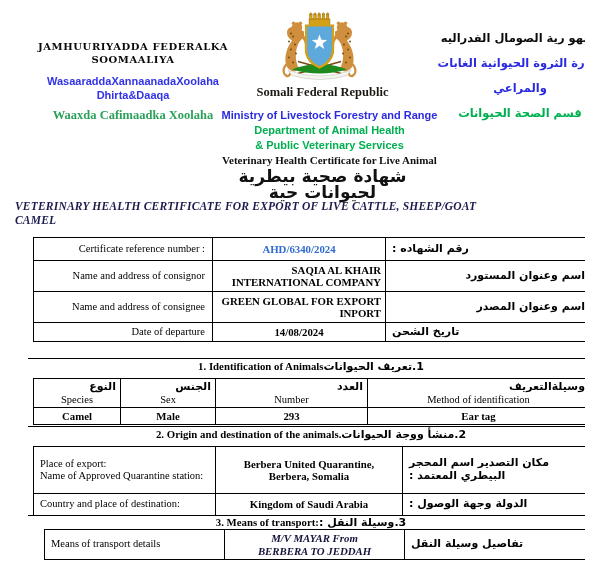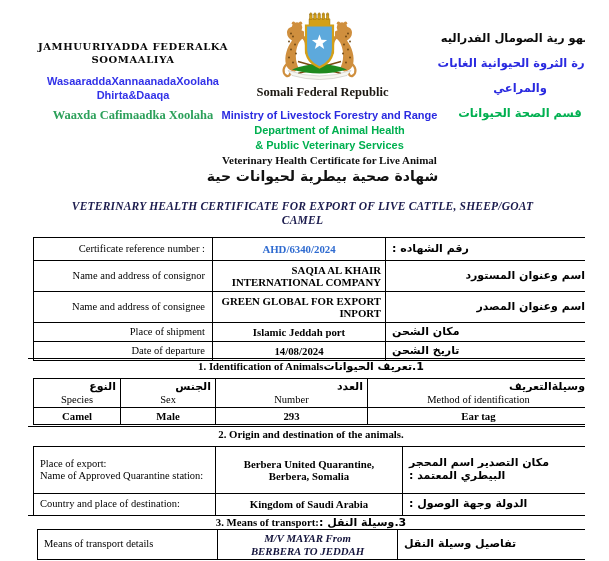--- a/index.html
+++ b/index.html
@@ -17,31 +17,31 @@
   .mt8{margin-top:8px;}
 
   .emblem{left:278px;top:11px;width:83px;height:72px;}
 
   .hdr-center{left:200px;top:84px;width:245px;text-align:center;}
   .c-republic{font-size:12.5px;font-weight:bold;color:#1d1812;line-height:16px;margin-bottom:8px;}
   .c-line{font-family:"Liberation Sans",sans-serif;font-weight:bold;font-size:11px;line-height:15px;padding-left:14px;}
   .c-blue{color:#2a2ae0;}
   .c-green{color:#00b050;}
   .c-black{color:#111;font-family:"Liberation Serif",serif;}
-  .c-ar{font-family:"DejaVu Sans",sans-serif;font-weight:bold;font-size:14px;line-height:16px;color:#111;}
+  .c-ar{font-family:"DejaVu Sans",sans-serif;font-weight:bold;font-size:17px;line-height:16px;color:#111;}
 
   .hdr-right{left:437px;top:30px;width:166px;text-align:center;
              font-family:"DejaVu Sans",sans-serif;font-weight:bold;font-size:11.5px;}
   .hdr-right .rl{line-height:16px;margin-bottom:9px;}
   .r-black{color:#0a0a0a;}
   .r-blue{color:#2a2ae0;}
   .r-green{color:#00b050;}
 
   
-  .doc-title{left:15px;top:199px;width:575px;text-align:center;
+  .doc-title{left:15px;top:199px;width:575px;text-align:left;
              font-style:italic;font-weight:bold;font-size:11.5px;line-height:14px;
              letter-spacing:.2px;color:#1b1b4d;}
 
   
   table{border-collapse:collapse;table-layout:fixed;position:absolute;}
   td,th{border:1px solid #000;font-size:10.5px;line-height:1.15;padding:1px 4px;
         vertical-align:middle;overflow:hidden;}
   .lbl{text-align:right;padding-right:7px;font-weight:normal;}
   .lbl-left{text-align:left;padding-left:6px;font-weight:normal;vertical-align:middle;}
   .val{text-align:center;font-weight:bold;font-size:10.8px;}
@@ -49,21 +49,21 @@
   .val-italic{font-style:italic;color:#14143c;}
   .ar{direction:rtl;text-align:left;padding-left:6px;font-weight:bold;font-size:11px;
       font-family:"DejaVu Sans",sans-serif;}
   .ar-center{direction:rtl;text-align:right;padding:0;font-weight:bold;font-size:11px;
       font-family:"DejaVu Sans",sans-serif;line-height:13px;}
   .en-center{text-align:center;font-weight:normal;font-size:10.5px;line-height:13px;}
 
   .t-cert{left:33px;top:237px;width:556px;}
   .t-animals{left:33px;top:378px;width:556px;}
   .t-origin{left:33px;top:446px;width:556px;}
-  .t-transport{left:37px;top:529px;width:556px;}
+  .t-transport{left:44px;top:529px;width:556px;}
 
   tr.h22 td{height:20px;}
   tr.h30 td{height:28px;text-align:right;}
   tr.h18 td{height:16px;}
   tr.h28 th{height:26px;}
   tr.h16 td{height:14px;}
   tr.h46 td{height:44px;}
   tr.h21 td{height:19px;}
   tr.h29 td{height:27px;}
 
@@ -190,25 +190,20 @@
       </td>
       <td class="ar" dir="rtl">اسم وعنوان المستورد</td>
     </tr>
     <tr class="h30">
       <td class="lbl">Name and address of consignee</td>
       <td class="val">
         <div>GREEN GLOBAL FOR EXPORT</div>
         <div>INPORT</div>
       </td>
       <td class="ar" dir="rtl">اسم وعنوان المصدر</td>
-    </tr>
-    <tr class="h18">
-      <td class="lbl">Place of shipment</td>
-      <td class="val">Islamic Jeddah port</td>
-      <td class="ar" dir="rtl">مكان الشحن</td>
     </tr>
     <tr class="h18">
       <td class="lbl">Date of departure</td>
       <td class="val">14/08/2024</td>
       <td class="ar" dir="rtl">تاريخ الشحن</td>
     </tr>
   </tbody>
     </table>
 
   <div class="abs rule" style="top:358px"></div>
@@ -248,20 +243,21 @@
       <td class="val">Male</td>
       <td class="val">293</td>
       <td class="val">Ear tag</td>
     </tr>
   </tbody>
     </table>
 
   <div class="abs rule" style="top:426px"></div>
   <div class="abs sect" style="top:428px">
     <span class="sect-en">2. Origin and destination of the animals.</span>
+    <span class="sect-ar" dir="rtl">2.منشأ ووجة الحيوانات</span>
   </div>
 
   <table class="t-origin">
     <colgroup>
         <col style="width:182px">
         <col style="width:187px">
         <col style="width:187px">
       </colgroup>
     <tbody>
         <tr class="h46">

